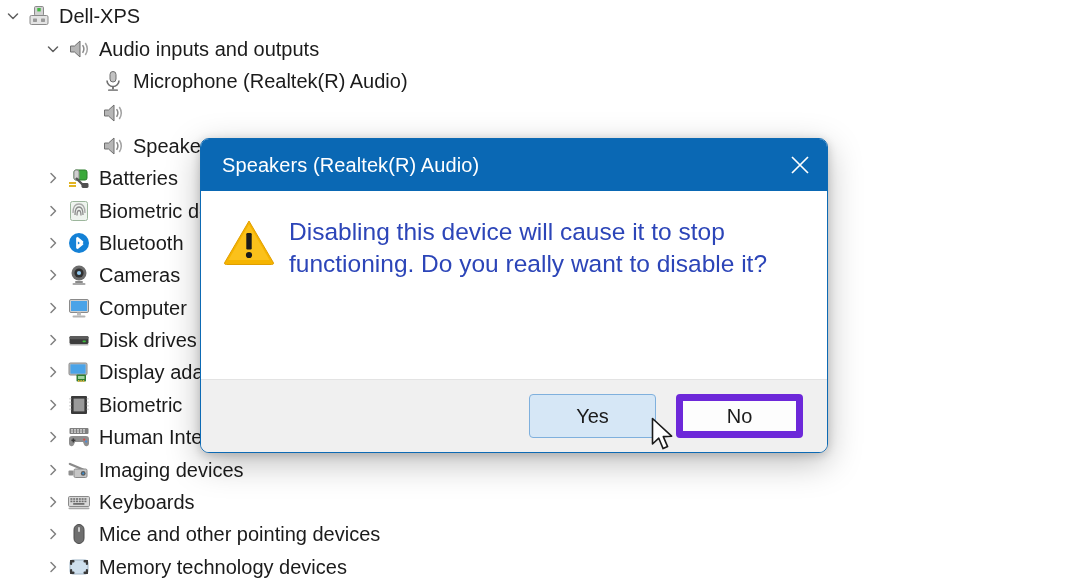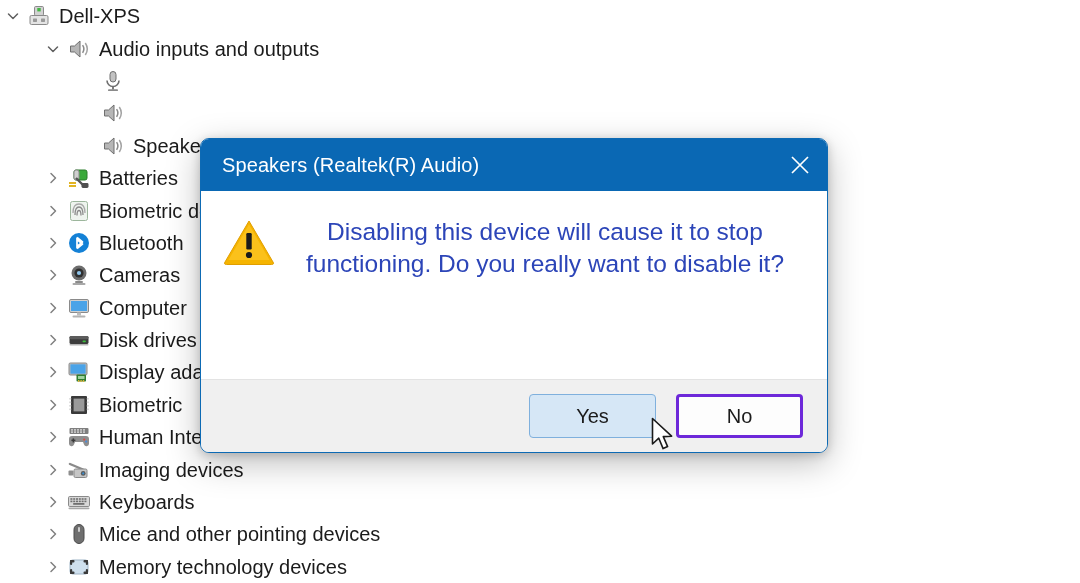--- a/index.html
+++ b/index.html
@@ -112,21 +112,20 @@
     width: 56px;
     min-width: 56px;
     padding-top: 3px;
   }
   #dlg-message {
     font-size: 24.5px;
     line-height: 1.32;
     color: #2c45b8;
     padding-left: 10px;
     padding-top: 1px;
-    text-align: center;
   }
 
   #dlg-footer {
     height: 73px;
     background: #f0f0f0;
     border-top: 1px solid #e3e3e3;
     display: flex;
     align-items: center;
     justify-content: flex-end;
     padding-right: 24px;
@@ -145,21 +144,21 @@
     box-sizing: border-box;
     cursor: default;
     color: #1b1b1b;
   }
   .dlg-btn.primary {
     background: #d6e7f6;
     border: 1px solid #7fb0dd;
   }
   .dlg-btn.secondary {
     background: #fdfdfd;
-    border: 3px solid #6d28d9;
+    border: 7px solid #6d28d9;
   }
 
   
   #cursor {
     position: absolute;
     left: 650px;
     top: 417px;
     pointer-events: none;
   }
 </style>
@@ -202,20 +201,21 @@
     <div class="tree-row lvl2">
       <span class="chev"></span>
       <span class="tree-ico">
         <svg class="ic" width="24" height="24" viewBox="0 0 24 24">
           <rect x="9" y="2.5" width="6" height="10.5" rx="3" fill="#c2c2c2" stroke="#6f6f6f"></rect>
           <path d="M6 11.5 a6 6 0 0 0 12 0" stroke="#6f6f6f" stroke-width="1.6" fill="none"></path>
           <rect x="11.1" y="17" width="1.8" height="3.6" fill="#6f6f6f"></rect>
           <rect x="7" y="20.2" width="10" height="1.9" rx="0.9" fill="#8a8a8a"></rect>
         </svg>
       </span>
+      <span class="tree-label">Microphone (Realtek(R) Audio)</span>
     </div>
     <div class="tree-row lvl2">
       <span class="chev"></span>
       <span class="tree-ico">
         <svg class="ic" width="24" height="24" viewBox="0 0 24 24">
           <path d="M3.5 9 H7.5 L13 4 V20 L7.5 15 H3.5 Z" fill="#b6b6b6" stroke="#6f6f6f" stroke-width="1"></path>
           <path d="M15.6 8.2 q2.6 3.8 0 7.6" stroke="#8a8a8a" stroke-width="1.5" fill="none"></path>
           <path d="M18.3 6 q4 6 0 12" stroke="#a3a3a3" stroke-width="1.5" fill="none"></path>
         </svg>
       </span>

